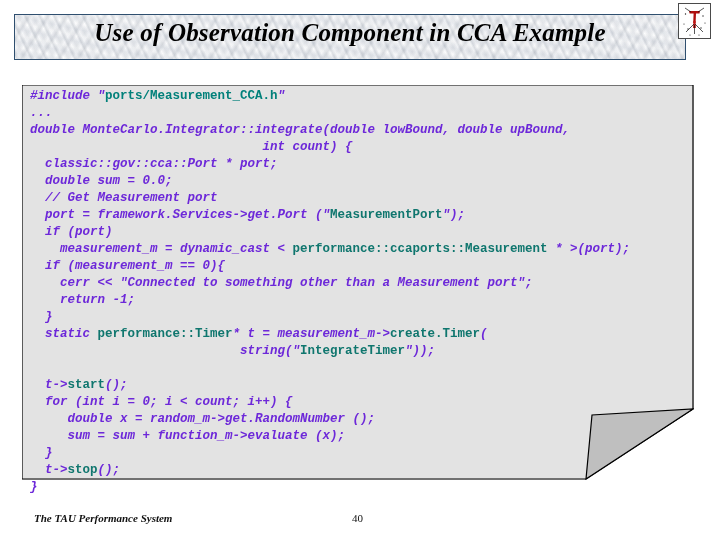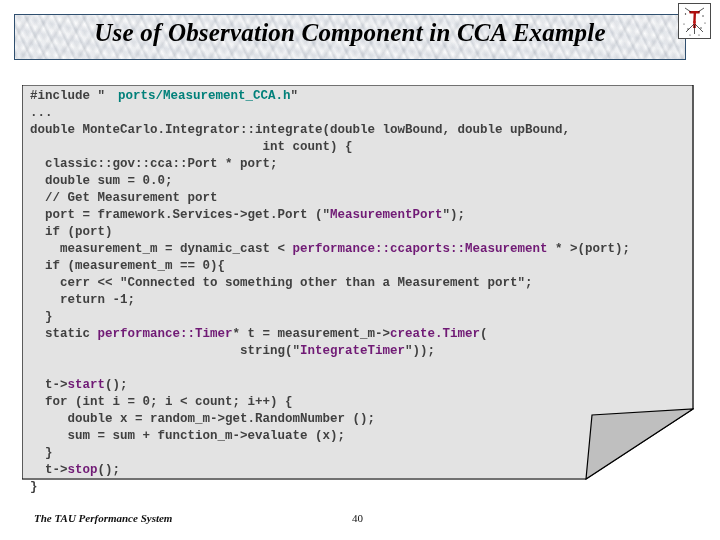--- a/index.html
+++ b/index.html
@@ -102,23 +102,23 @@
     top: 88px;
     width: 660px;
     font-family: "Liberation Mono", "DejaVu Sans Mono", monospace;
     font-size: 12.5px;
     font-weight: bold;
     line-height: 17px;
     color: #000000;
     white-space: pre;
     letter-spacing: 0px;
   }
-  #code-text .s-teal { color: #00807a; margin-left: 13px; }
-  #code-text .s-red  { color: #701a75; }
-  #code-text .s-blk  { color: #404040; }
+  #code-text .s-teal { color: #00807a; }
+  #code-text .s-red  { color: #0f766e; }
+  #code-text .s-blk  { color: #6d28d9; font-style: italic; }
 
   
   #footer {
     position: absolute;
     left: 0;
     top: 512px;
     width: 720px;
     height: 20px;
   }
   .footer-item {

